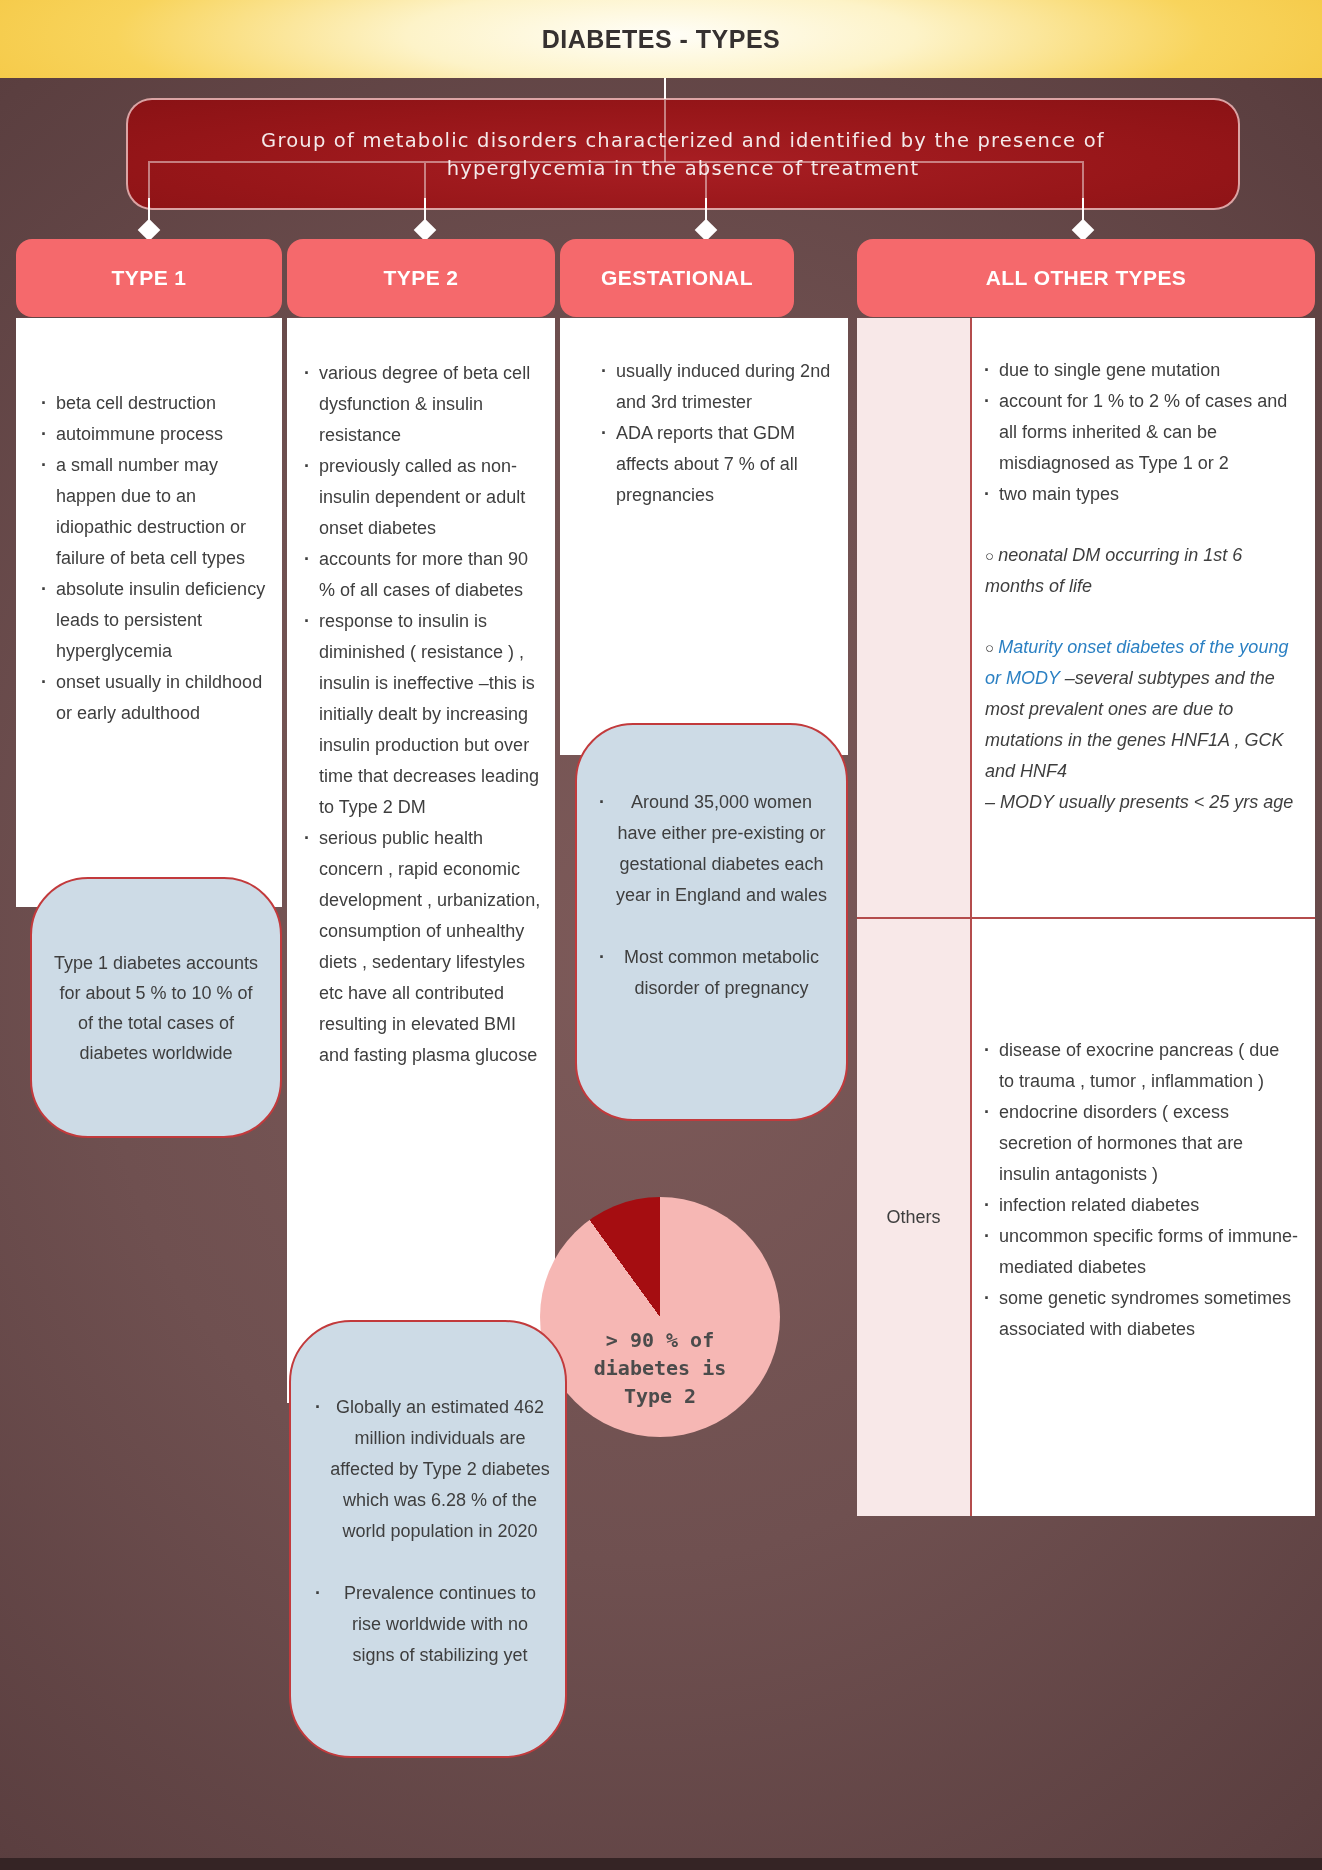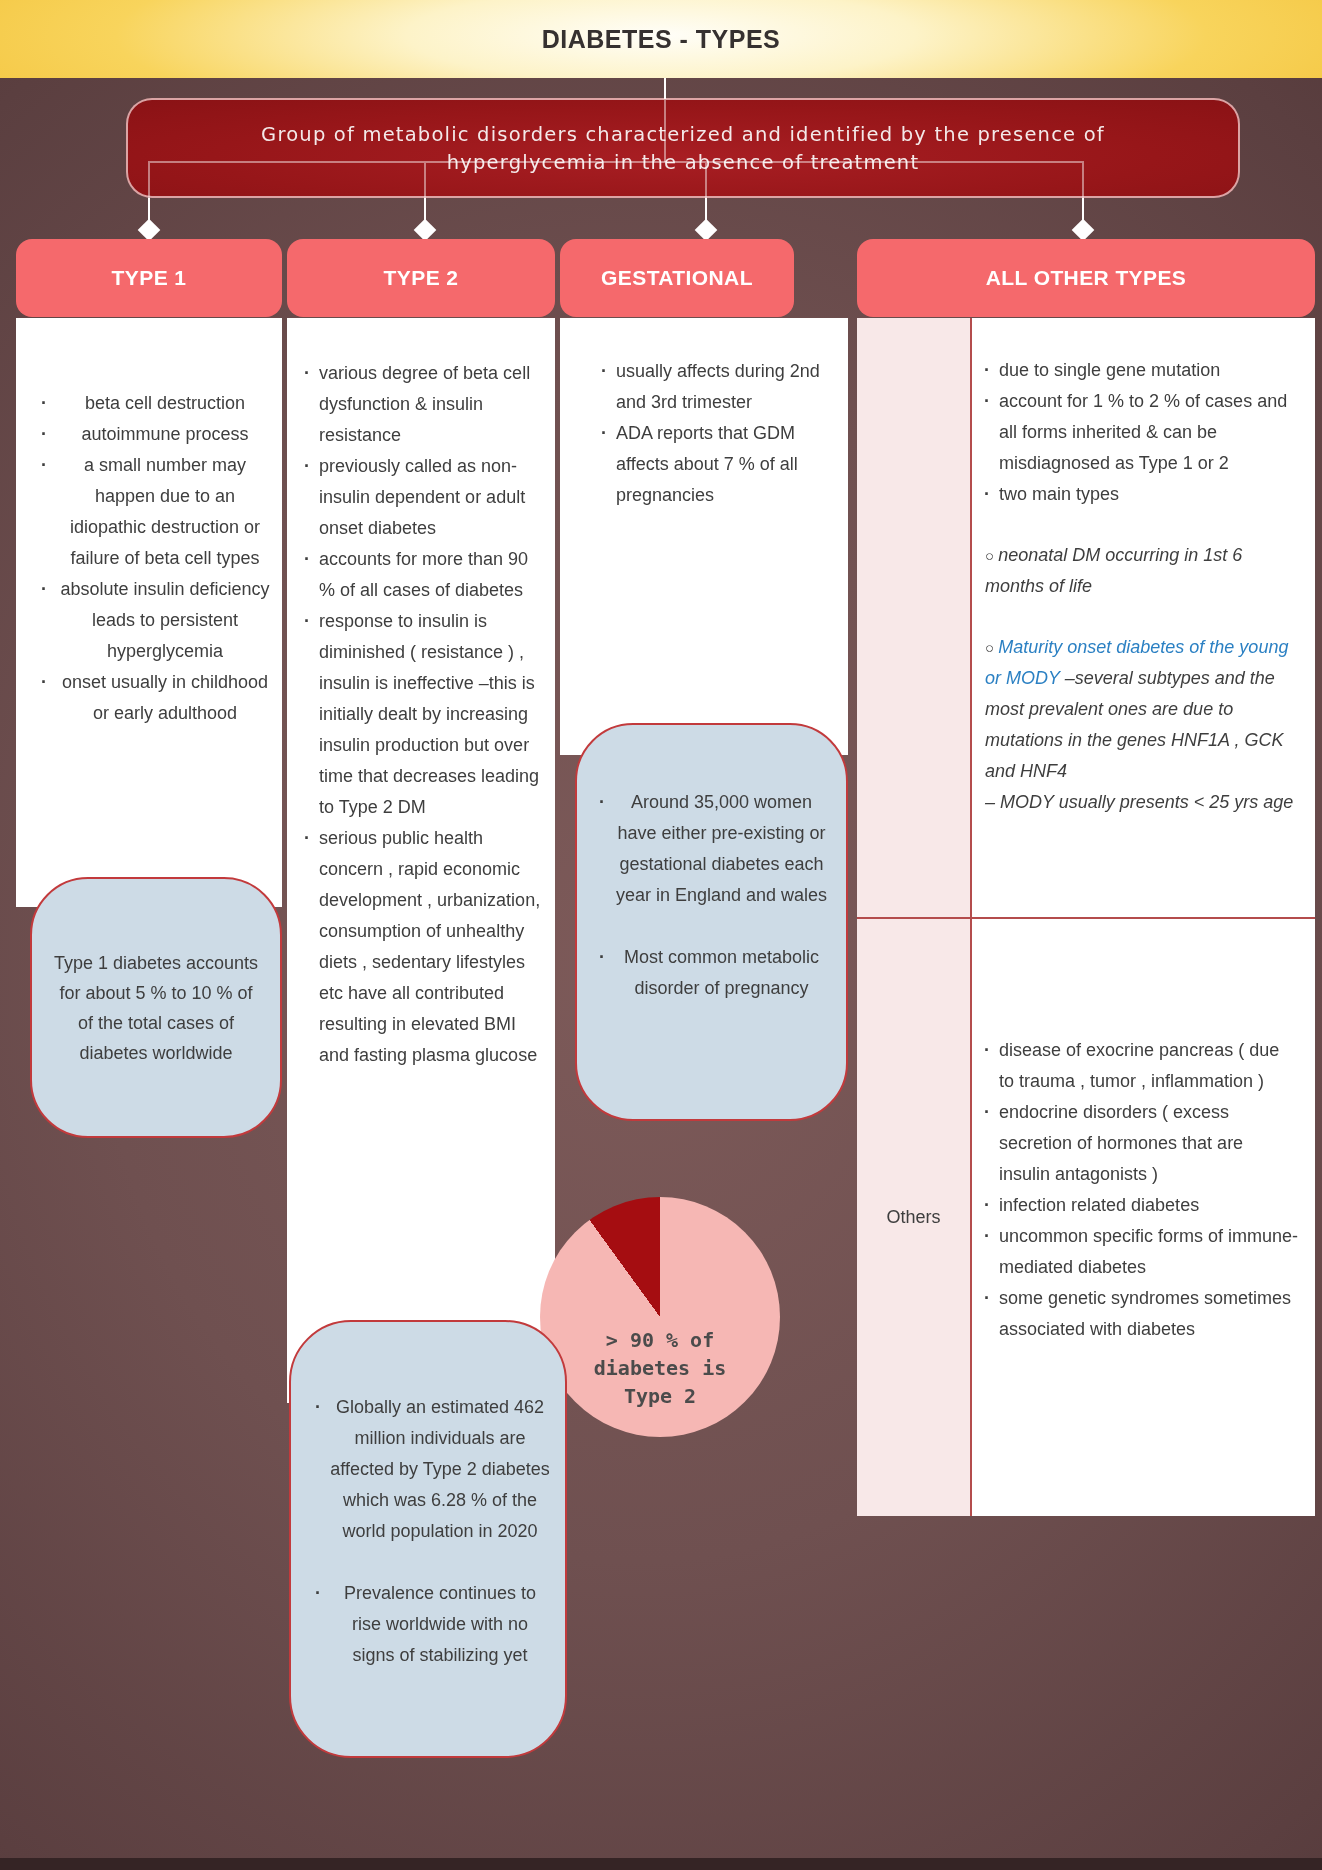--- a/index.html
+++ b/index.html
@@ -7,21 +7,21 @@
     position:relative;width:1322px;height:1870px;overflow:hidden;
     font-family:"Liberation Sans",sans-serif;
     background:radial-gradient(ellipse 90% 70% at 48% 52%, #7d5a59 0%, #6f5050 45%, #5b3f40 85%, #523839 100%);
   }
   
   #banner{position:absolute;left:0;top:0;width:1322px;height:78px;
     background:radial-gradient(ellipse 55% 170% at 50% 45%, #fffef8 0%, #fdf3c8 35%, #f8d45c 75%, #f5c947 100%);}
   #page-title{width:100%;text-align:center;line-height:78px;font-size:25px;font-weight:bold;
     color:#363130;letter-spacing:.5px;}
   
-  #def-box{position:absolute;left:126px;top:98px;width:1114px;height:100px;border-radius:26px;
+  #def-box{position:absolute;left:126px;top:98px;width:1114px;height:112px;border-radius:26px;
     background:radial-gradient(ellipse at 50% 60%, #a81e23 0%, #971619 60%, #8a1215 100%);
     border:2px solid rgba(238,200,200,.8);box-sizing:border-box;z-index:1;
     display:flex;flex-direction:column;justify-content:center;align-items:center;gap:5px;}
   .def-line{color:#f4e9e9;font-family:"DejaVu Sans",sans-serif;font-size:19.5px;letter-spacing:1.2px;text-align:center;}
   
   .cline{position:absolute;background:rgba(255,255,255,.45);z-index:2;}
   .cline.solid{background:#ffffff;}
   .diamond{position:absolute;width:16px;height:16px;background:#ffffff;transform:rotate(45deg);z-index:2;}
   
   .col-head{position:absolute;top:239px;height:78px;background:#f5696c;border-radius:16px;
@@ -108,21 +108,21 @@
   <div class="col-head" style="left:287px;width:268px;">
       <span>TYPE 2</span>
     </div>
   <div class="col-head" style="left:560px;width:234px;">
       <span>GESTATIONAL</span>
     </div>
   <div class="col-head" style="left:857px;width:458px;">
       <span>ALL OTHER TYPES</span>
     </div>
 
-  <div class="col-body" style="left:16px;width:266px;height:589px;text-align:center;">
+  <div class="col-body" style="left:16px;width:266px;height:589px;">
     <div class="blist" id="c1-list">
       <div class="li">beta cell destruction</div>
       <div class="li">autoimmune process</div>
       <div class="li">a small number may happen due to an idiopathic destruction or failure of beta cell types</div>
       <div class="li">absolute insulin deficiency leads to persistent hyperglycemia</div>
       <div class="li">onset usually in childhood or early adulthood</div>
     </div>
   </div>
 
   <div class="col-body" style="left:287px;width:268px;height:1085px;">
@@ -130,21 +130,21 @@
       <div class="li">various degree of beta cell dysfunction &amp; insulin resistance</div>
       <div class="li">previously called as non-insulin dependent or adult onset diabetes</div>
       <div class="li">accounts for more than 90 % of all cases of diabetes</div>
       <div class="li">response to insulin is diminished ( resistance ) , insulin is ineffective –this is initially dealt by increasing insulin production but over time that decreases leading to Type 2 DM</div>
       <div class="li">serious public health concern , rapid economic development , urbanization, consumption of unhealthy diets , sedentary lifestyles etc have all contributed resulting in elevated BMI and fasting plasma glucose</div>
     </div>
   </div>
 
   <div class="col-body" style="left:560px;width:288px;height:437px;">
     <div class="blist" id="c3-list">
-      <div class="li">usually affects during 2nd and 3rd trimester</div>
+      <div class="li">usually induced during 2nd and 3rd trimester</div>
       <div class="li">ADA reports that GDM affects about 7 % of all pregnancies</div>
     </div>
   </div>
 
   <div class="col-body" style="left:857px;width:458px;height:1198px;">
     <div id="c4-labelcol"></div>
     <div id="c4-vline"></div>
     <div id="c4-hline"></div>
     <div class="c4-label" id="c4-label2">Others</div>
 

